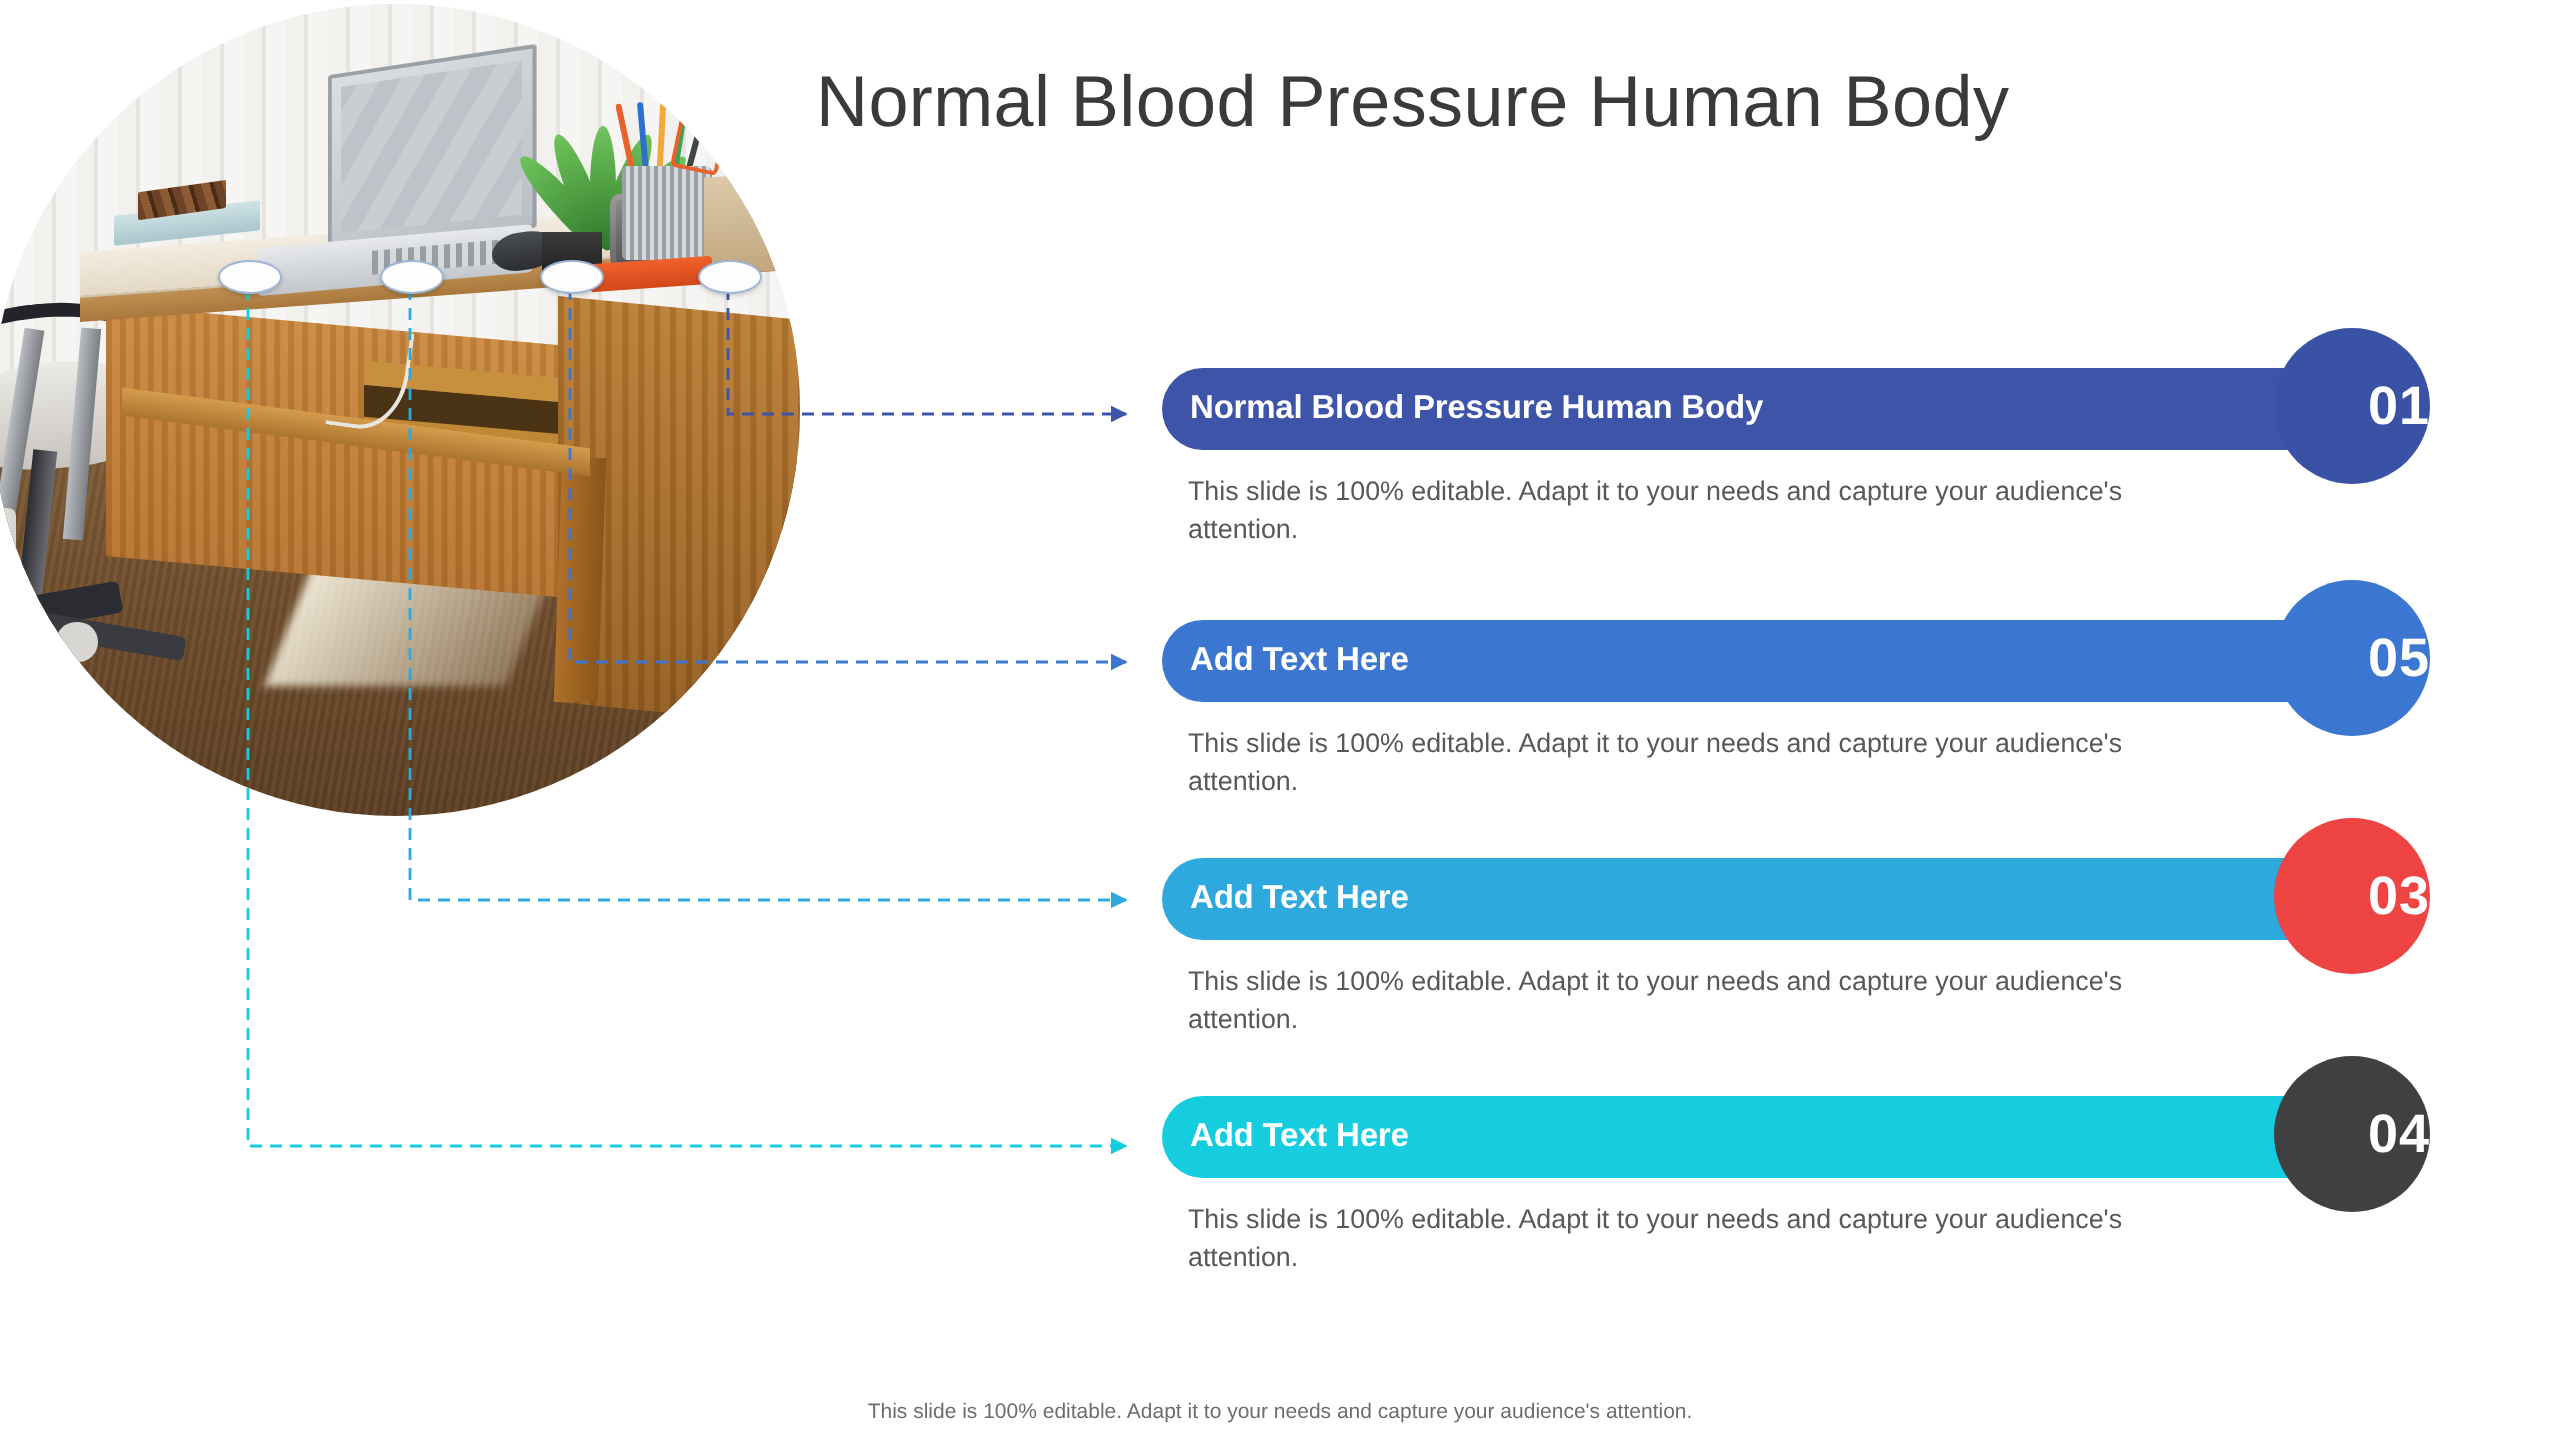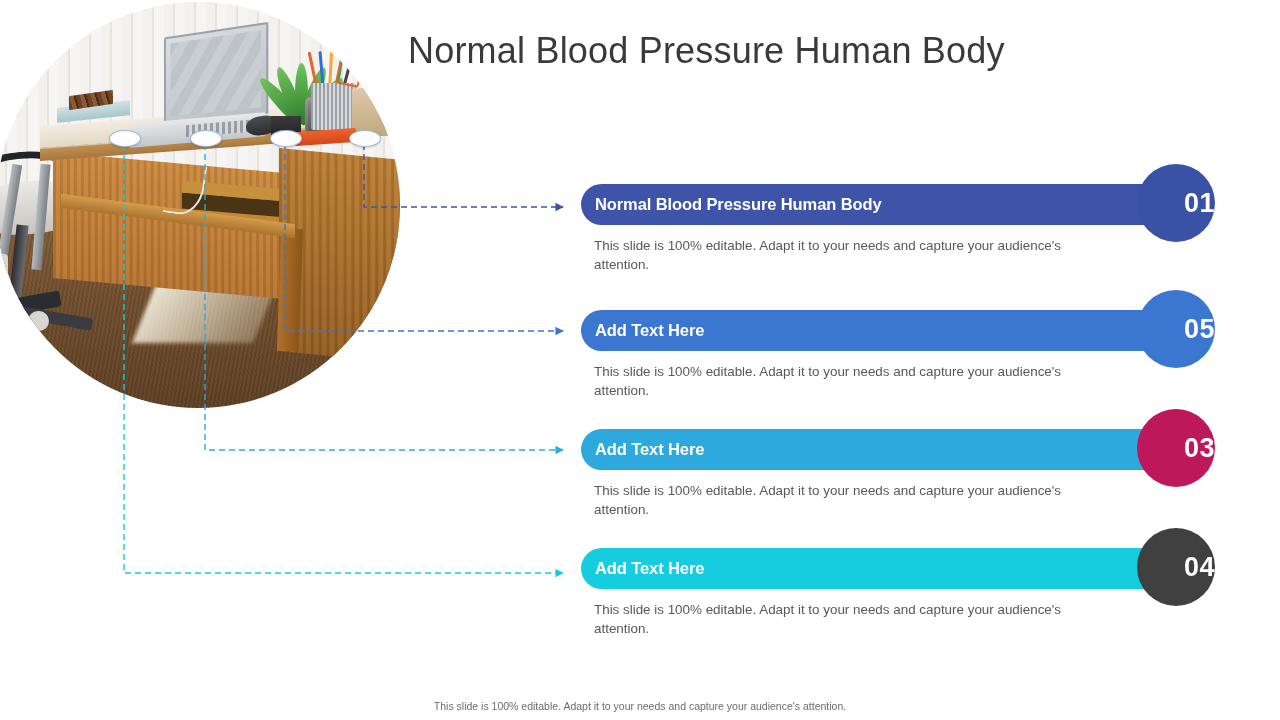--- a/index.html
+++ b/index.html
@@ -275,21 +275,21 @@
     <div class="circle" style="background:#3b76d1;">
       <span>05</span>
     </div>
     <div class="desc">This slide is 100% editable. Adapt it to your needs and capture your audience's attention.</div>
   </div>
 
   <div class="row" style="top:429px;">
     <div class="bar" style="background:#2ea9de;">
       <span class="bar-label">Add Text Here</span>
     </div>
-    <div class="circle" style="background:#be185d;">
+    <div class="circle" style="background:#ef4444;">
       <span>03</span>
     </div>
     <div class="desc">This slide is 100% editable. Adapt it to your needs and capture your audience's attention.</div>
   </div>
 
   <div class="row" style="top:548px;">
     <div class="bar" style="background:#16cde0;">
       <span class="bar-label">Add Text Here</span>
     </div>
     <div class="circle" style="background:#404040;">

